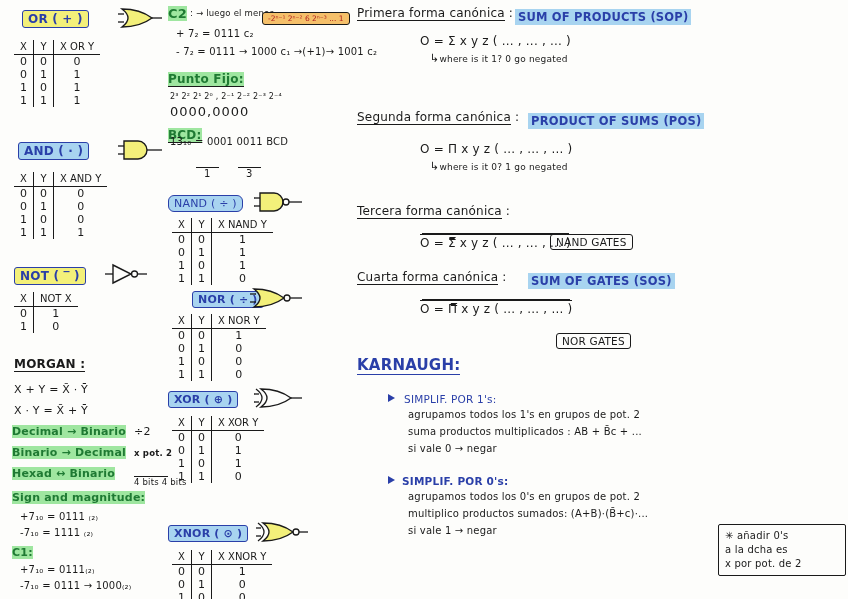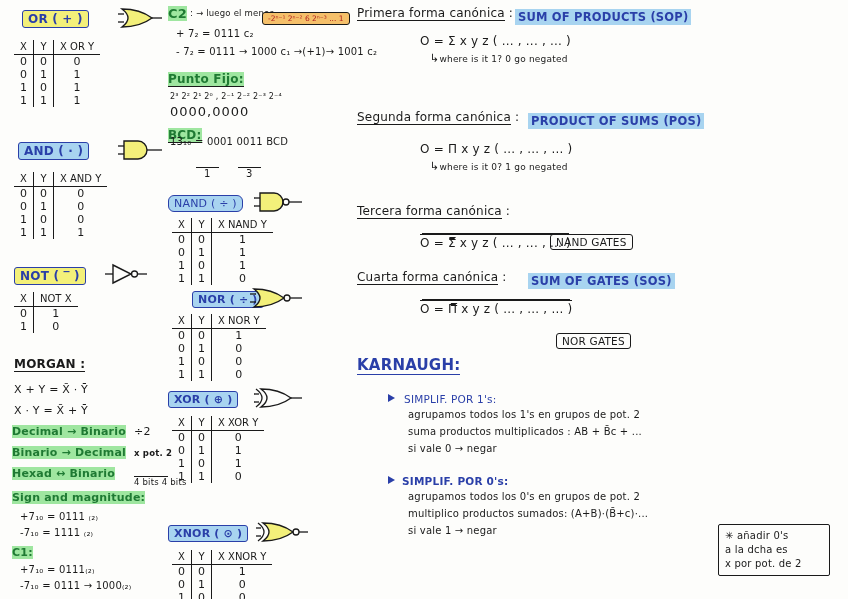--- a/index.html
+++ b/index.html
@@ -460,21 +460,21 @@
   <div class="abs hw" style="left:408px;top:443px;font-size:10px;">si vale 0 → negar</div>
 
   <div class="abs" style="left:388px;top:470px;">
     <span class="bullet"></span>
     <span class="hw blue" style="font-size:10.5px;font-weight:bold;margin-left:2px;">SIMPLIF. POR 0's:</span>
   </div>
   <div class="abs hw" style="left:408px;top:491px;font-size:10px;">agrupamos todos los 0's en grupos de pot. 2</div>
   <div class="abs hw" style="left:408px;top:508px;font-size:10px;">multiplico productos sumados: (A+B)·(B̄+c)·...</div>
   <div class="abs hw" style="left:408px;top:525px;font-size:10px;">si vale 1 → negar</div>
 
-  <div class="abs" style="left:718px;top:524px;width:112px;">
+  <div class="abs" style="left:718px;top:524px;width:128px;">
     <div class="note-box hw">
       <div><span>✳</span>
         <span>añadir 0's</span></div>
       <div>a la dcha es</div>
       <div>x por pot. de 2</div>
     </div>
   </div>
 
 </div>
 

